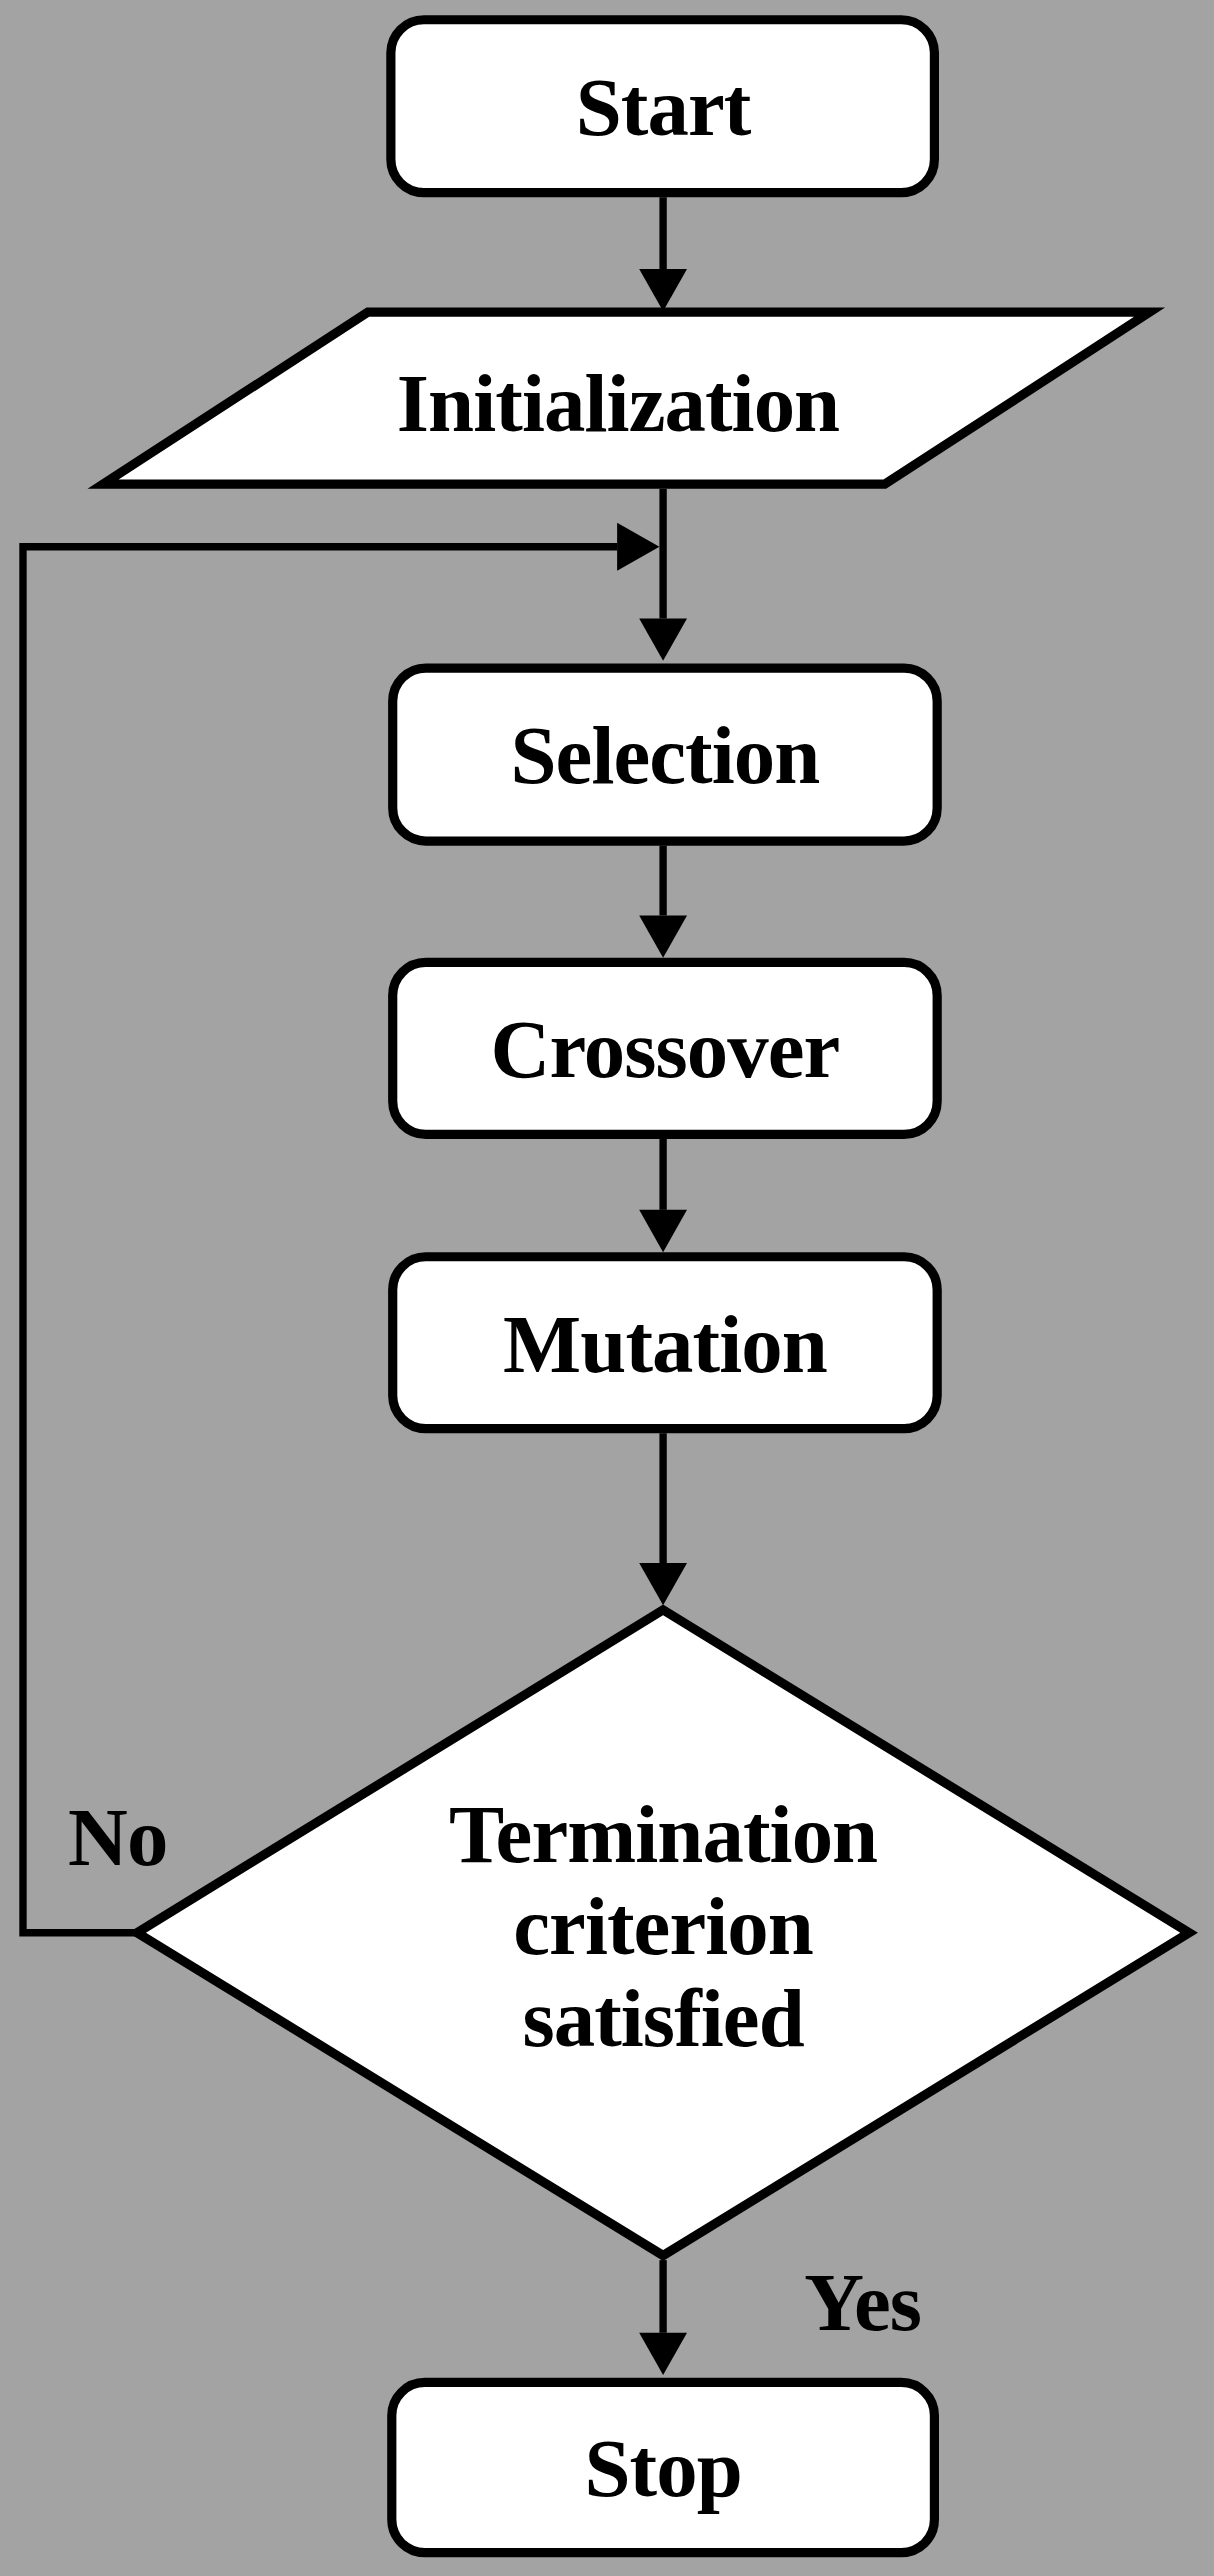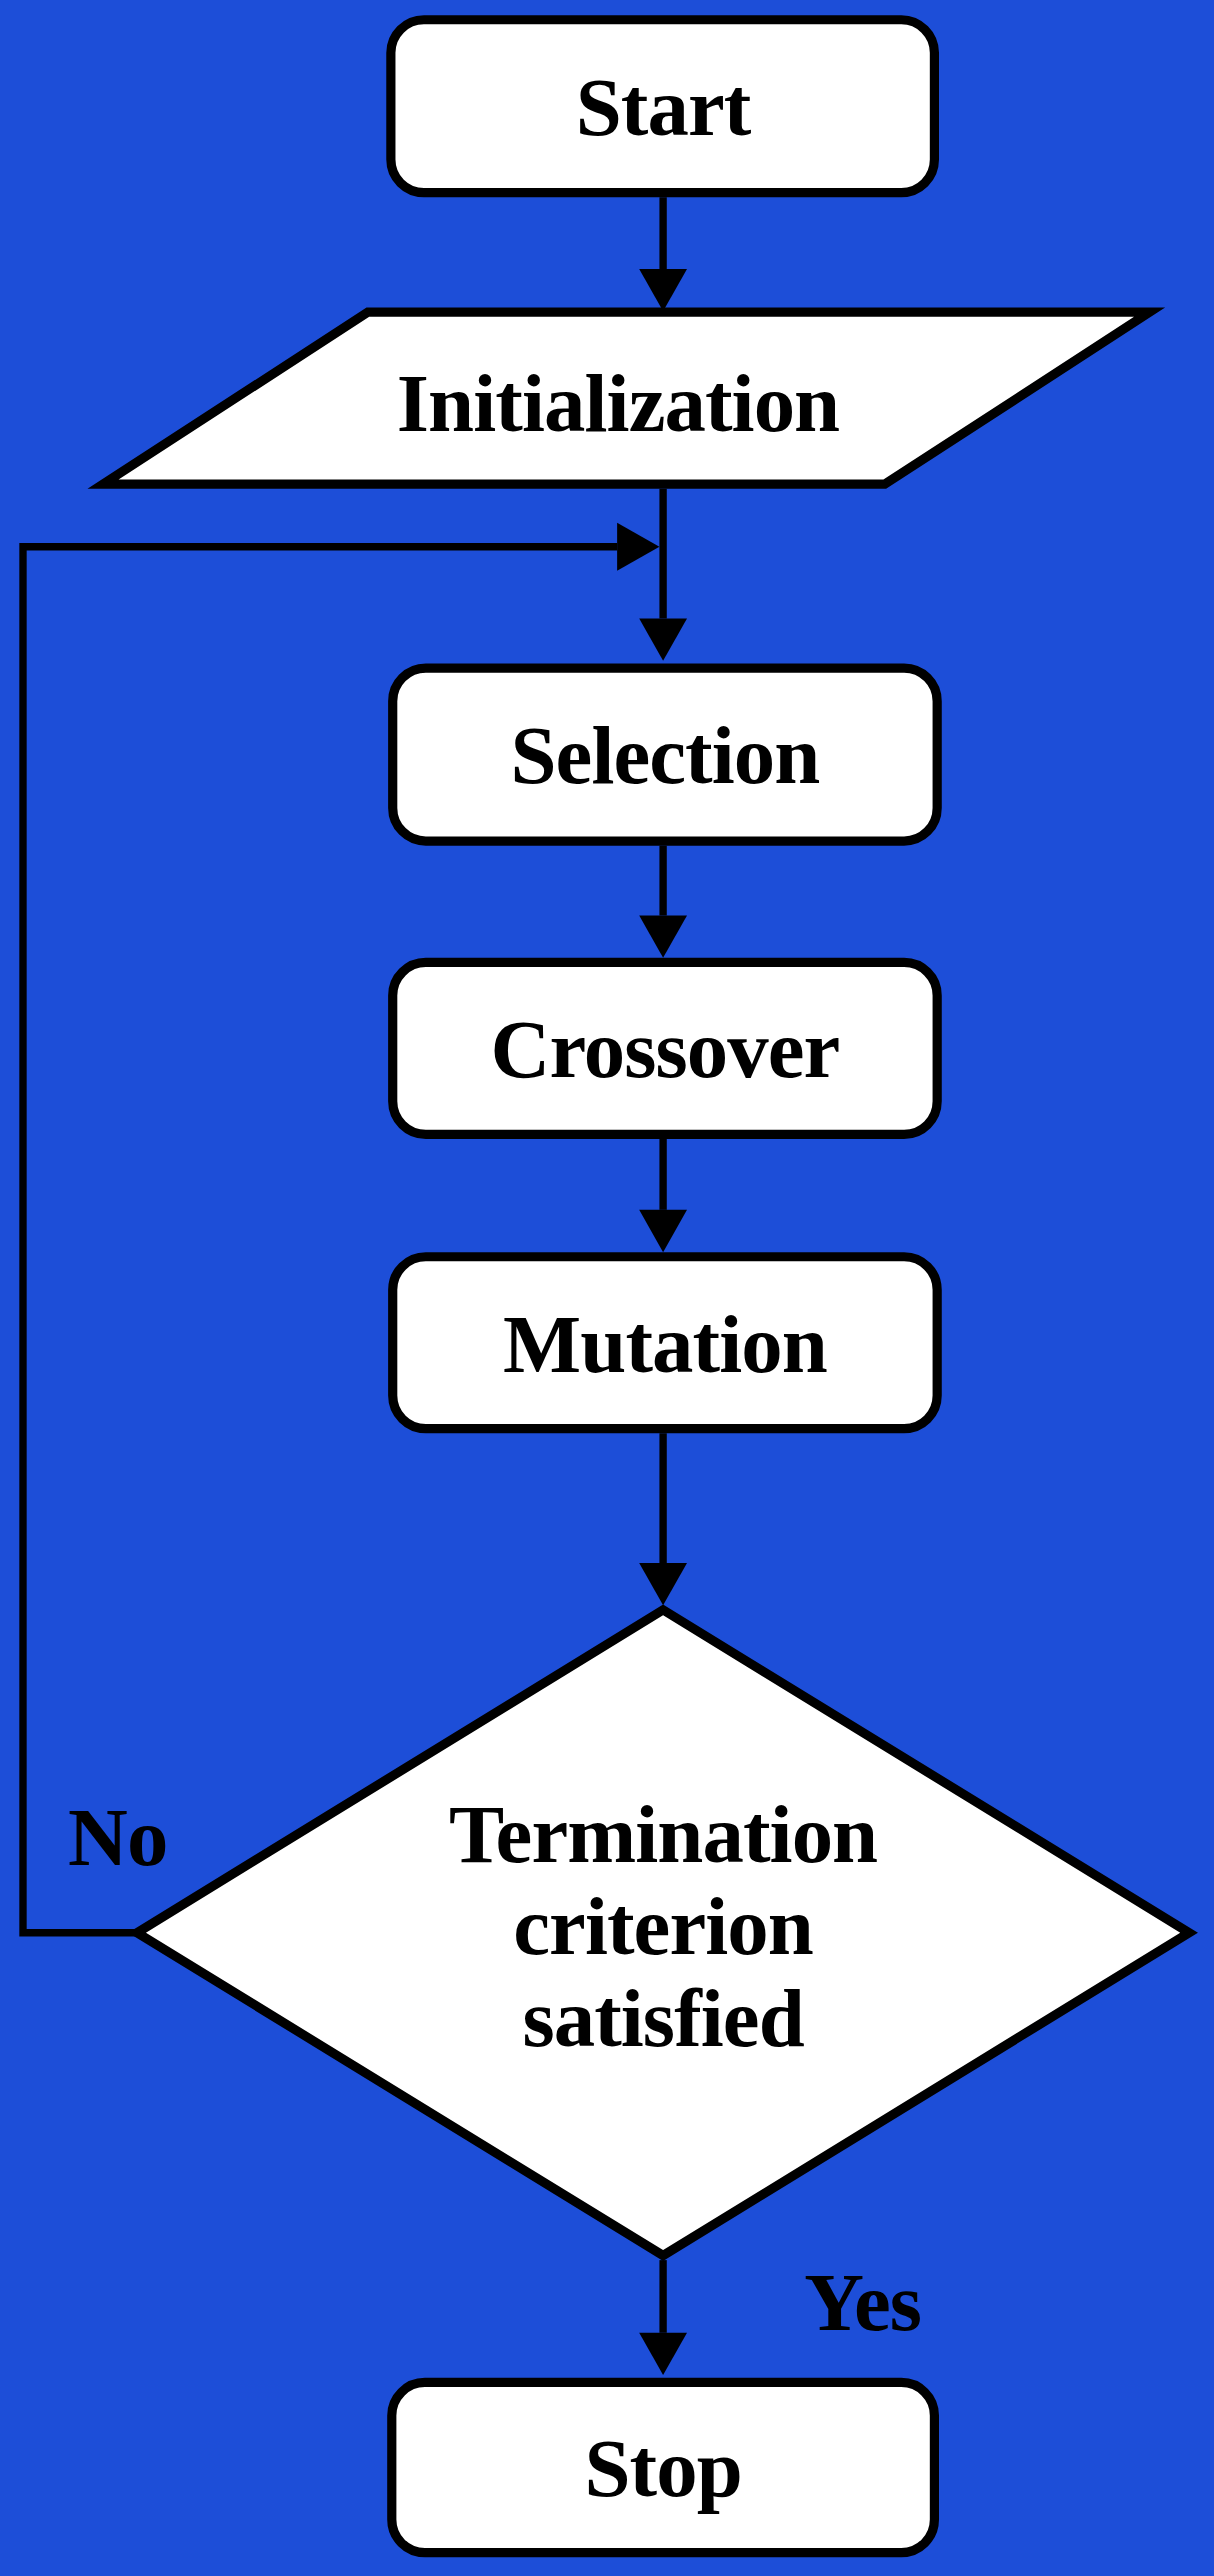--- a/index.html
+++ b/index.html
@@ -1,19 +1,19 @@
 <!DOCTYPE html>
 <html style="font-size:14.7px"><head>
 <meta charset="utf-8">
 <style>
   html,body{margin:0;padding:0;background:#ffffff;}
   .stage{
     position:relative;
     width:1214px;height:2576px;
-    background:#1d4ed8;
+    background:#a3a3a3;
     overflow:hidden;
   }
   svg{display:block;}
   .shape{fill:#ffffff;stroke:#000000;stroke-width:10;}
   .connector{fill:none;stroke:#000000;stroke-width:8;}
   .arrowhead{fill:#000000;stroke:none;}
   .label{
     font-family:"Liberation Serif","DejaVu Serif",serif;
     font-weight:bold;
     font-size:90px;

